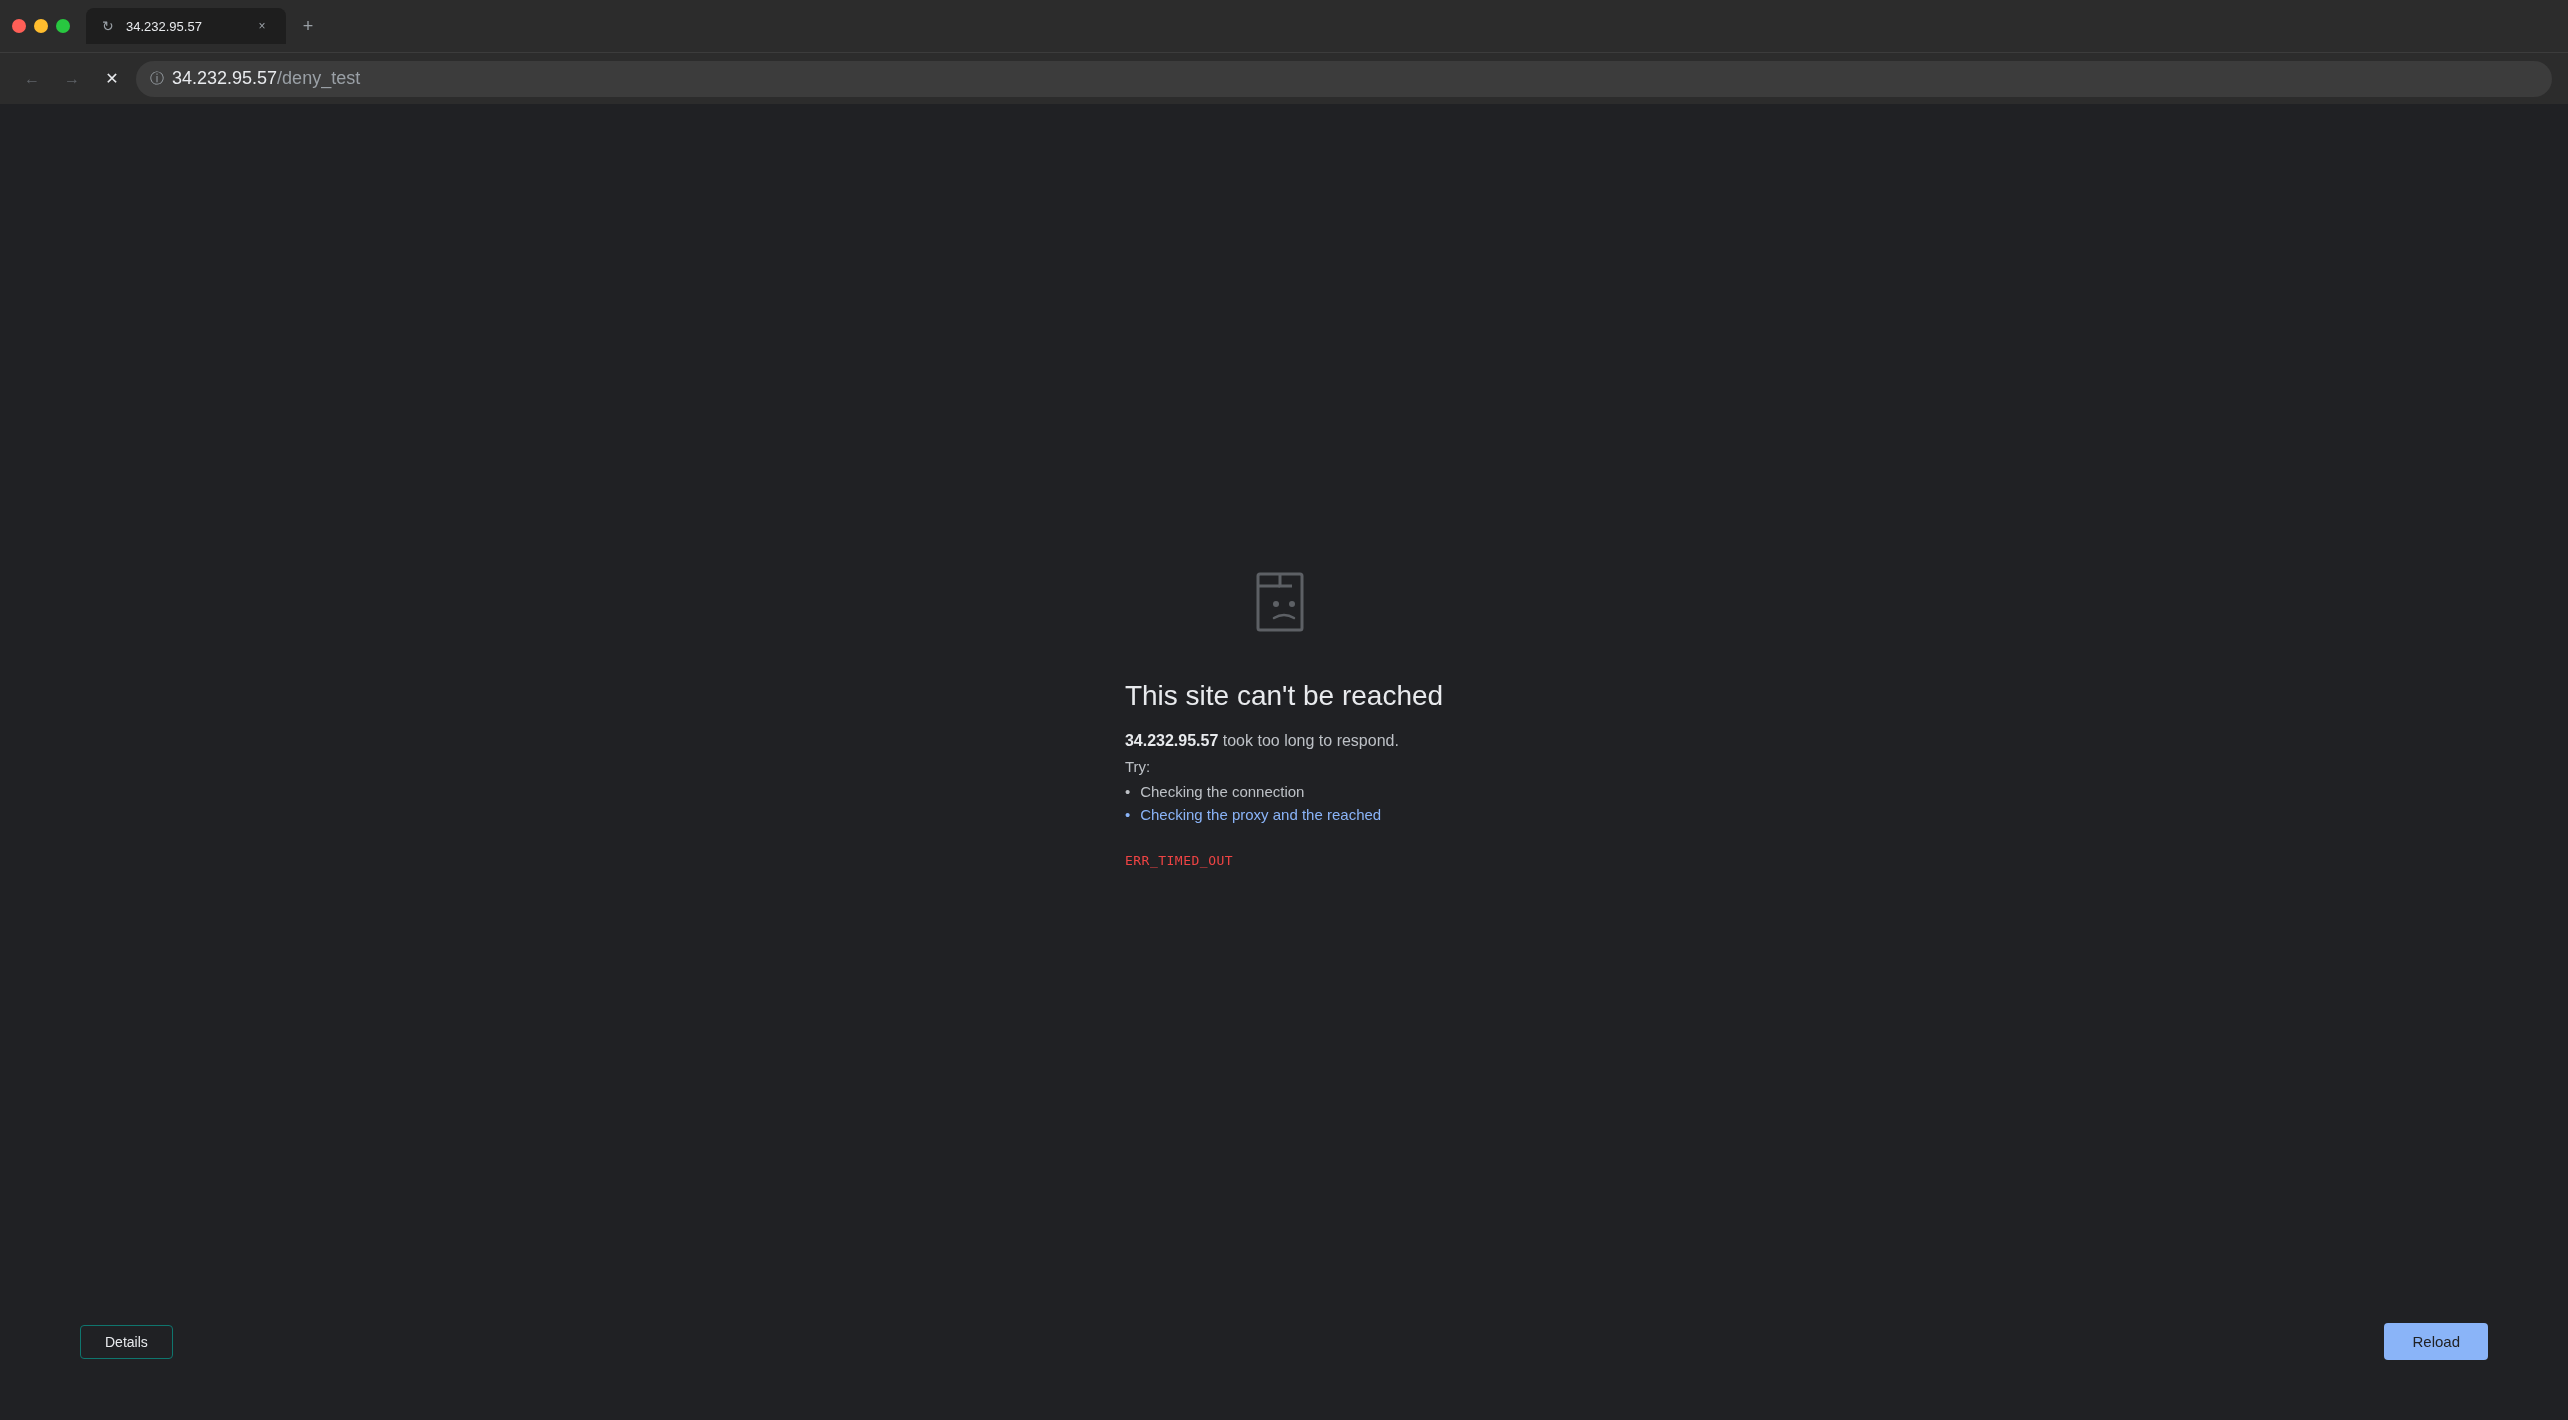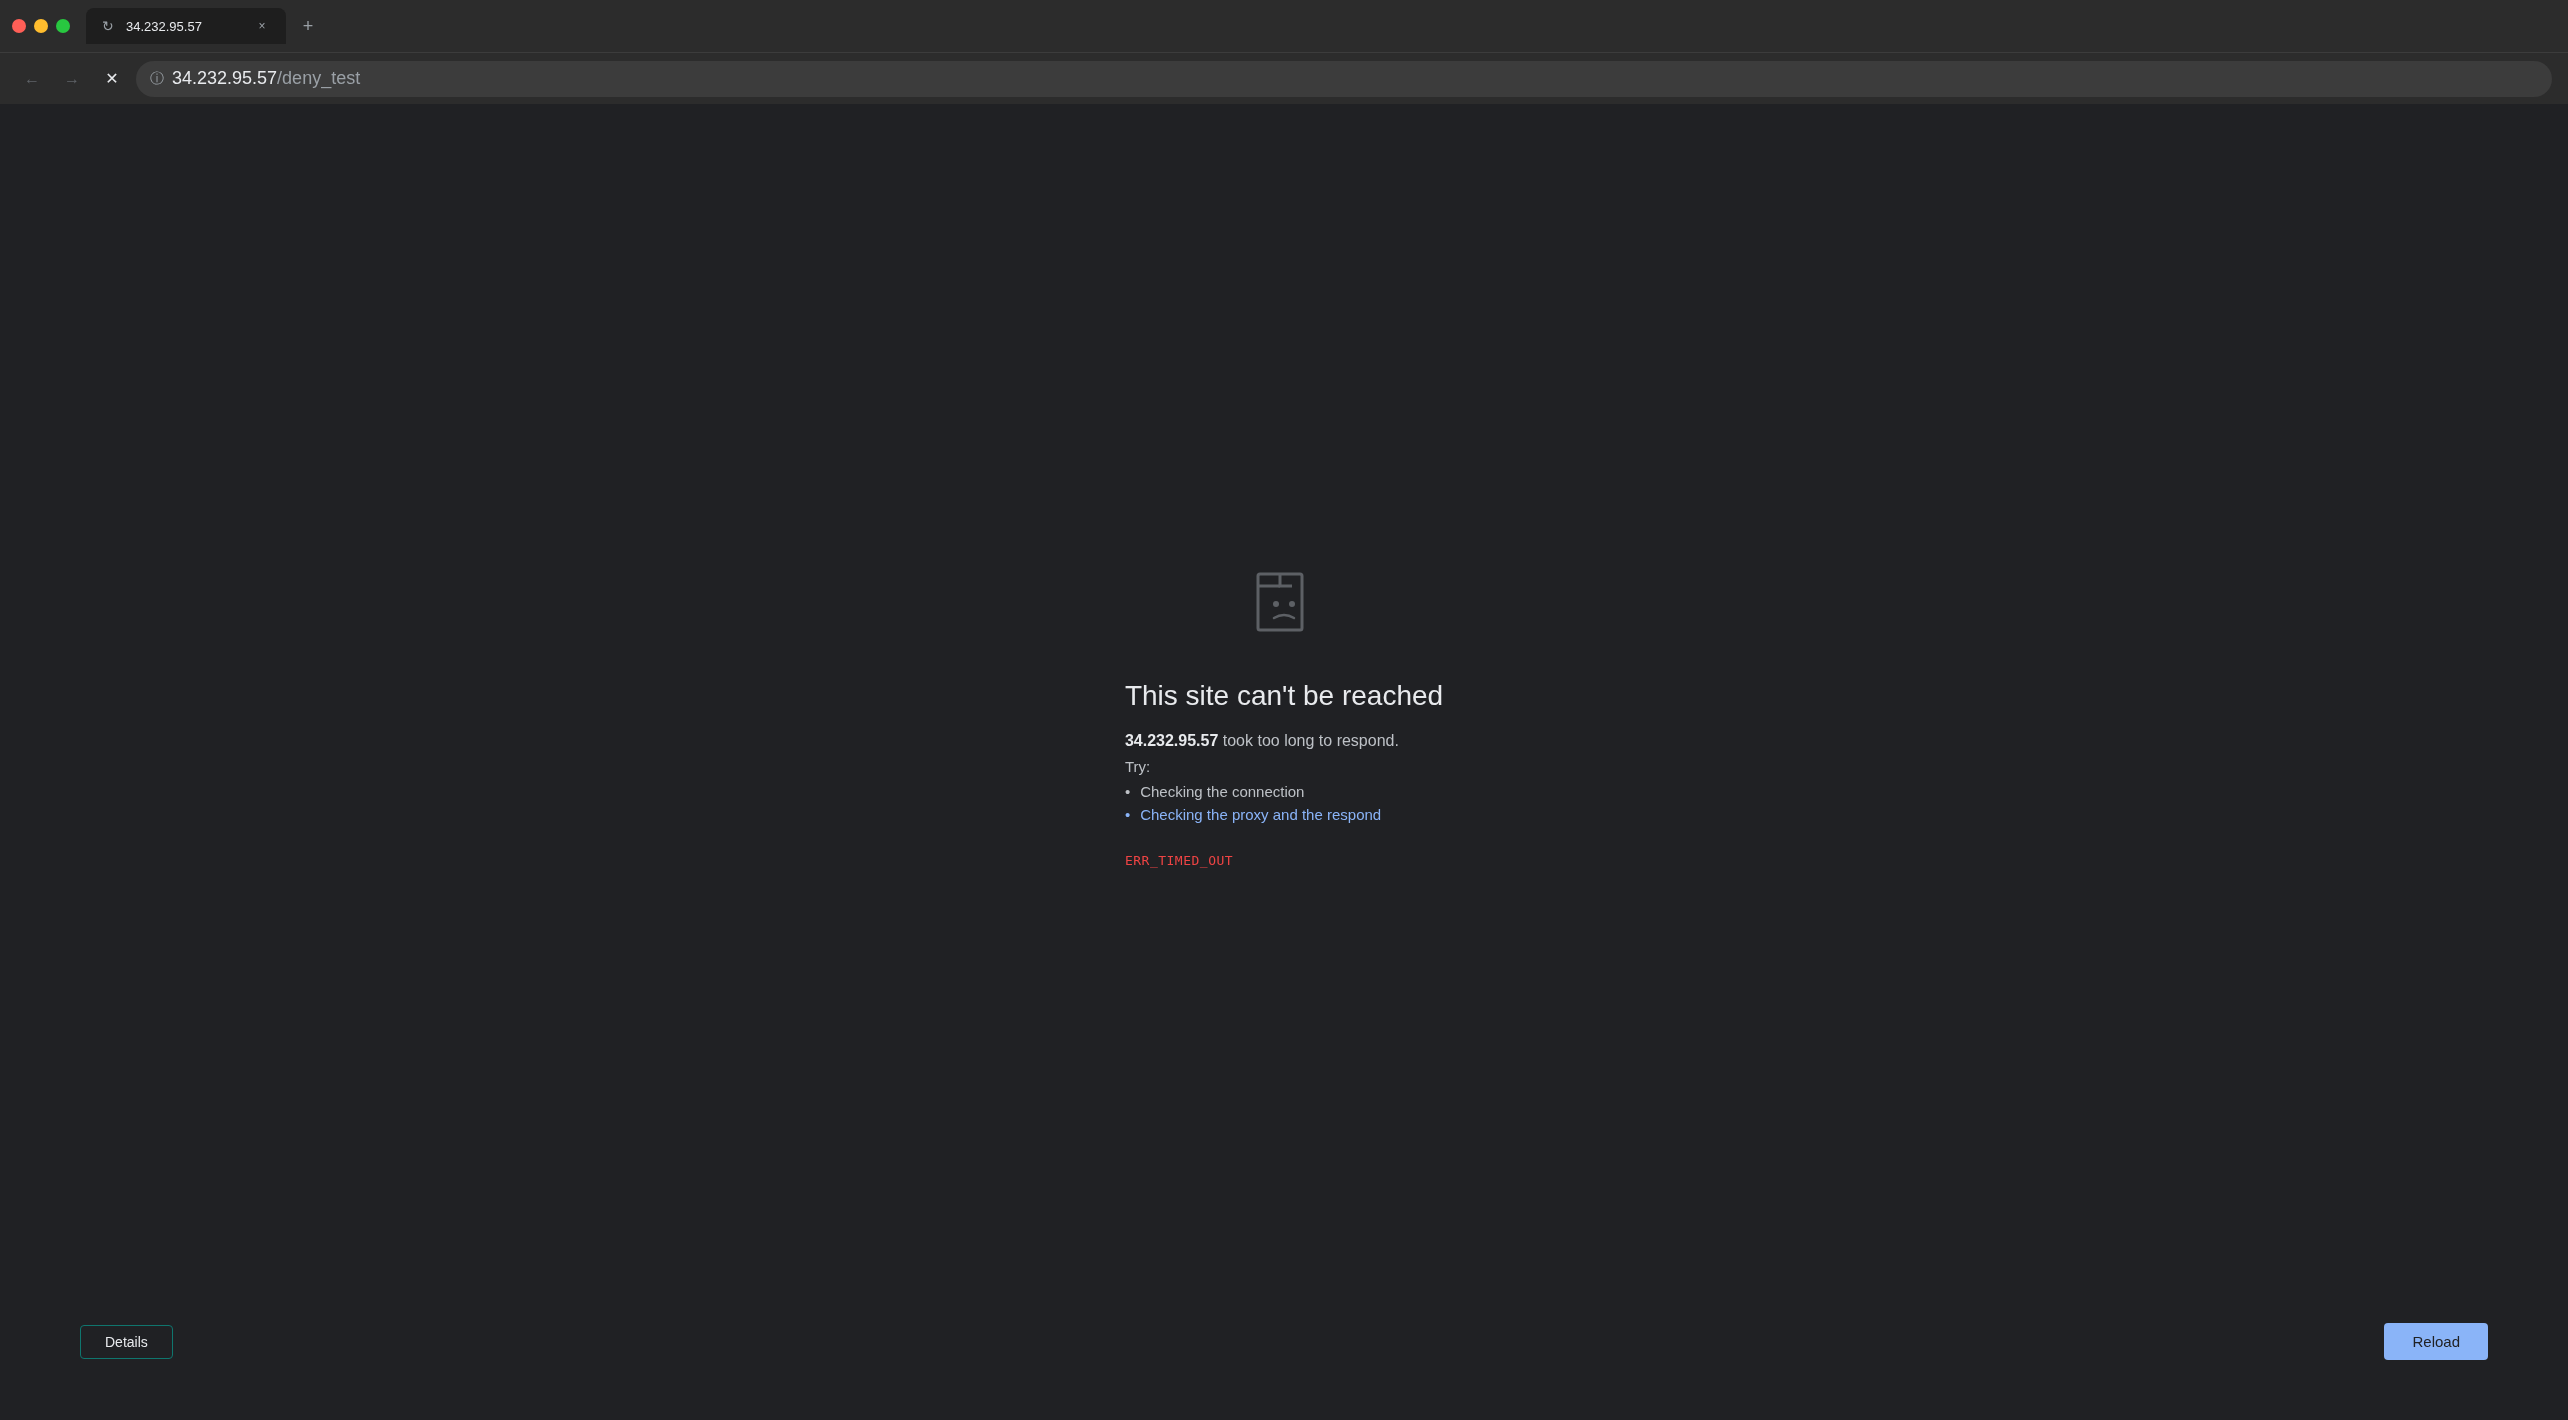--- a/index.html
+++ b/index.html
@@ -330,21 +330,21 @@
       <span class="bold">34.232.95.57</span><span> took too long to respond.</span>
     </p>
 
     <p class="try-label">Try:</p>
 
     <ul class="try-list">
       <li>
         <span>Checking the connection</span>
       </li>
       <li class="link-item">
-        <span>Checking the proxy and the respond</span>
+        <span>Checking the proxy and the reached</span>
       </li>
     </ul>
 
     <div class="error-code">ERR_TIMED_OUT</div>
   </div>
 </div>
 
 <div class="bottom-buttons">
   <button class="btn">Details</button>
   <button class="btn btn-reload">Reload</button>

